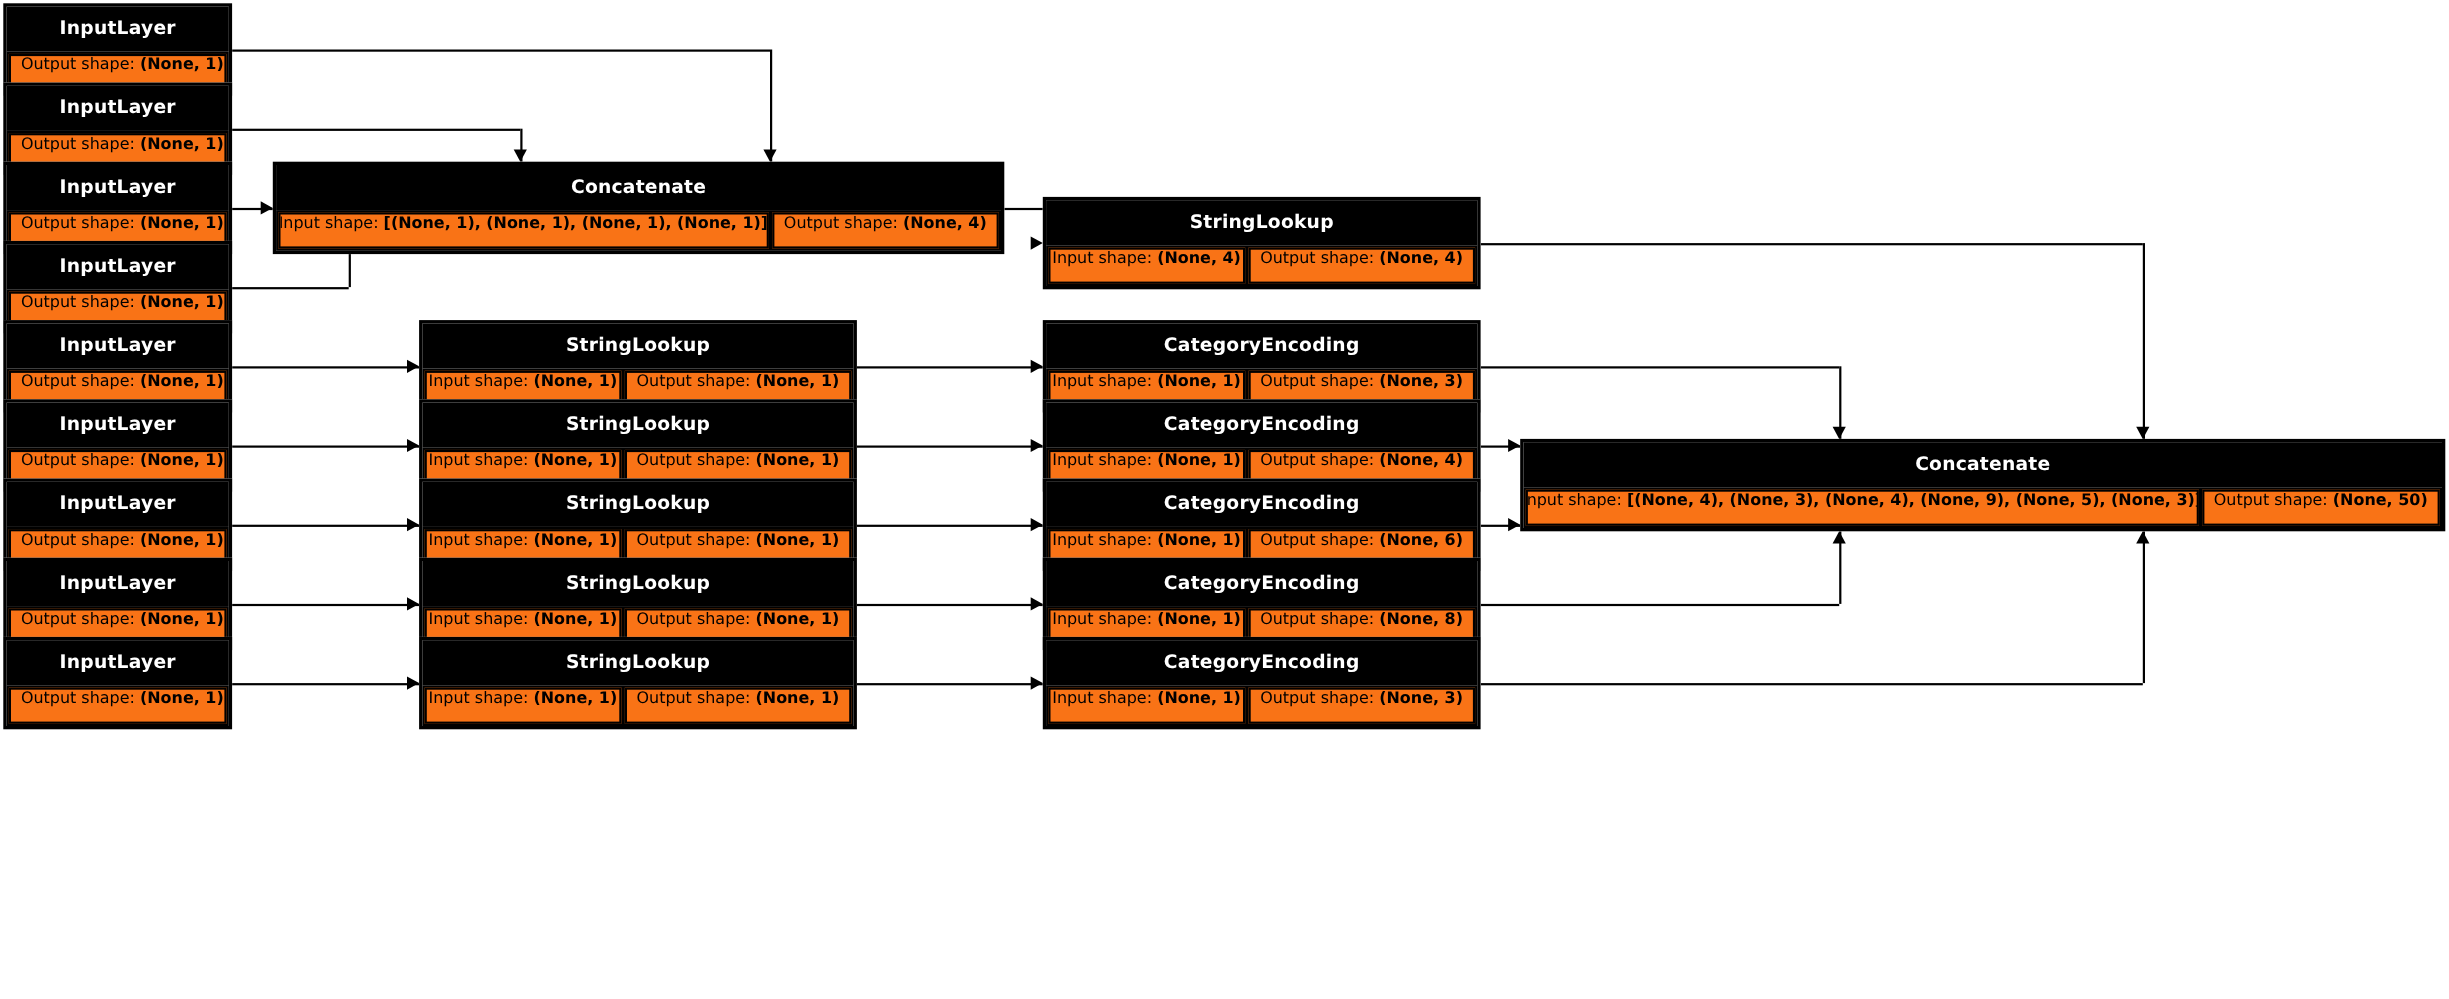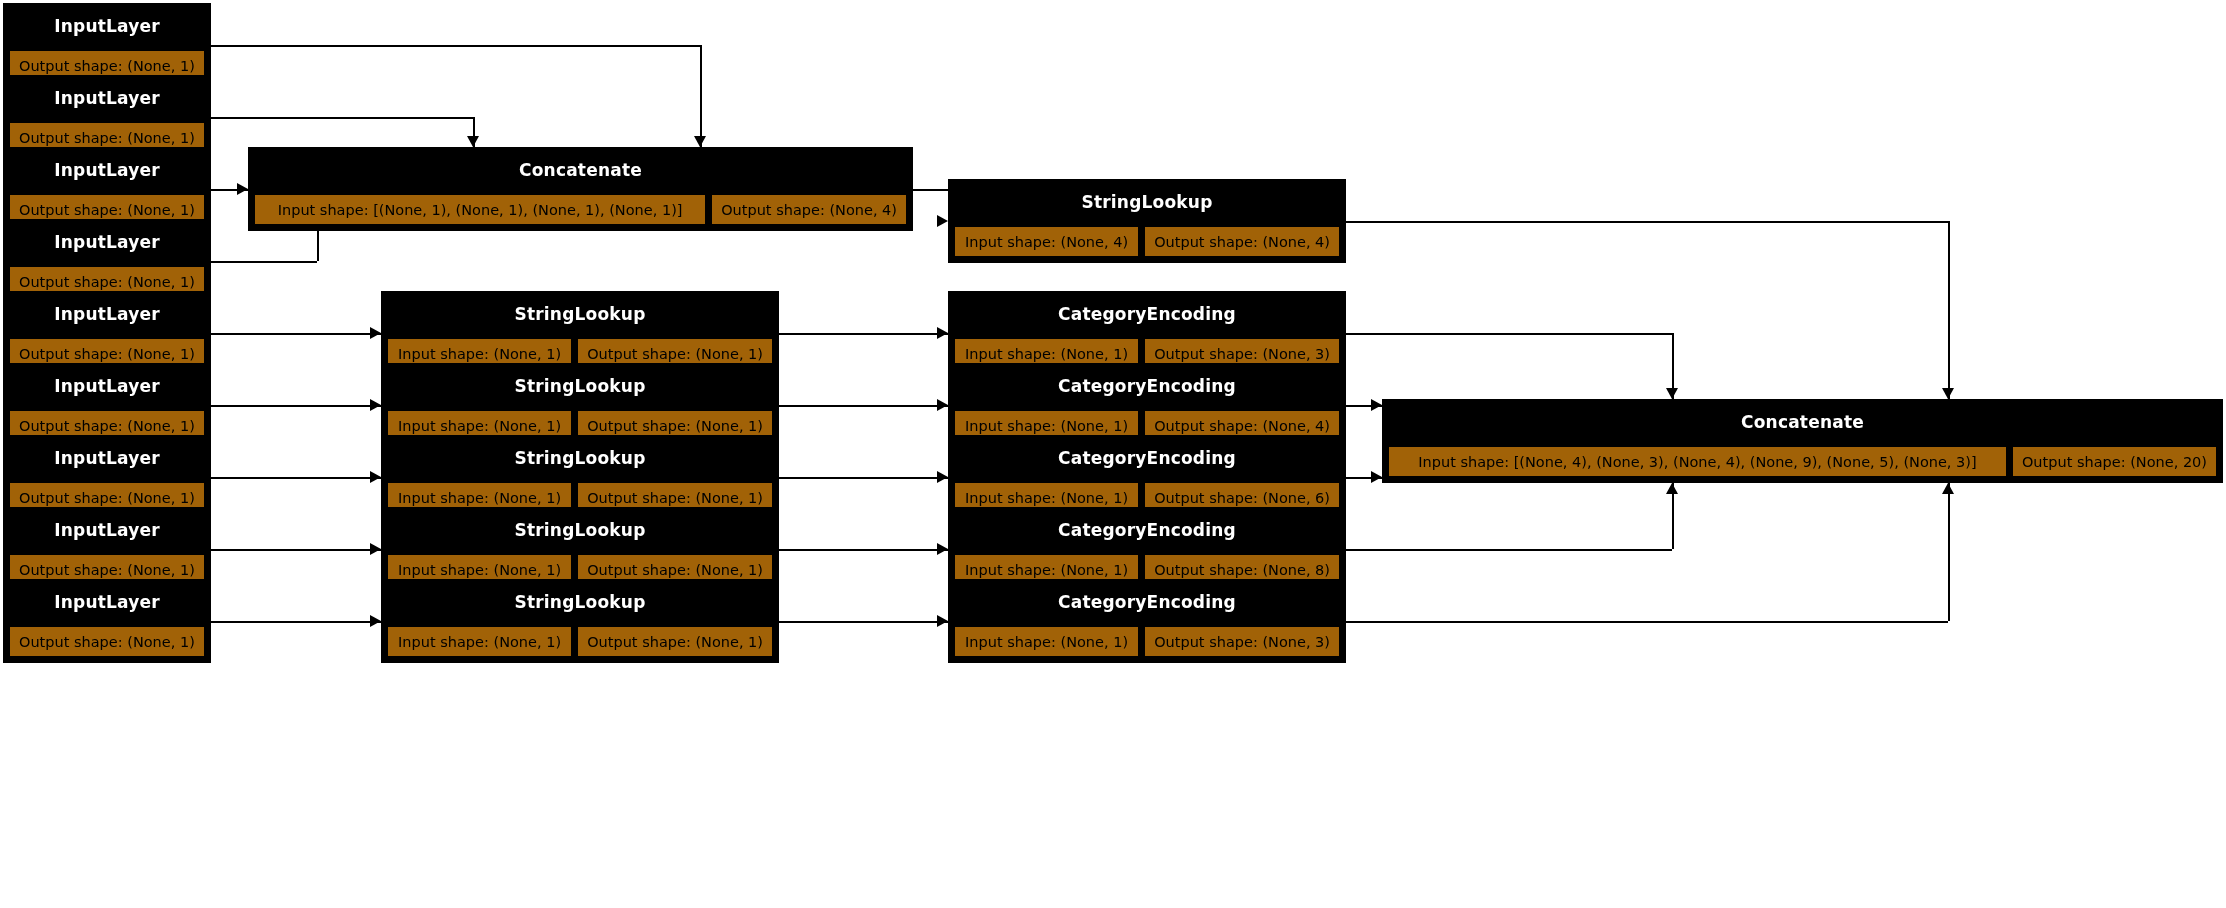--- a/index.html
+++ b/index.html
@@ -40,34 +40,33 @@
     overflow: hidden;
   }
   .node-body {
     display: flex;
     flex: 1 1 auto;
     background: #000000;
     padding: 2px;
     gap: 3px;
   }
   .cell {
-    background: #a16207;
+    background: #f97316;
     border: 2px solid #000000;
     color: #000000;
     font-size: 14.5px;
     display: flex;
-    align-items: center;
     justify-content: center;
     padding: 0 9px;
     white-space: nowrap;
     box-sizing: border-box;
     flex: 1 1 auto;
     overflow: hidden;
   }
-  .cell b { font-weight: normal; }
+  .cell b { font-weight: bold; }
   .cell .lbl { font-weight: normal; }
   .cell.grow-in { flex: 1 1 auto; }
   .cell.grow-out { flex: 0 0 auto; }
   
   .node-body.single .cell { justify-content: flex-start; }
 
   
   .edge {
     position: absolute;
     background: #000000;
@@ -392,18 +391,18 @@
       </div>
       <div class="node" style="left: 1382px; top: 399px; width: 841px; height: 84px;">
         <div class="node-title">Concatenate</div>
         <div class="node-body">
           <div class="cell grow-in">
             <span class="lbl">Input shape:&nbsp;</span>
             <b>[(None, 4), (None, 3), (None, 4), (None, 9), (None, 5), (None, 3)]</b>
           </div>
           <div class="cell grow-out">
             <span class="lbl">Output shape:&nbsp;</span>
-            <b>(None, 20)</b>
+            <b>(None, 50)</b>
           </div>
         </div>
       </div>
     </div>
 </div>
 
 </body></html>

